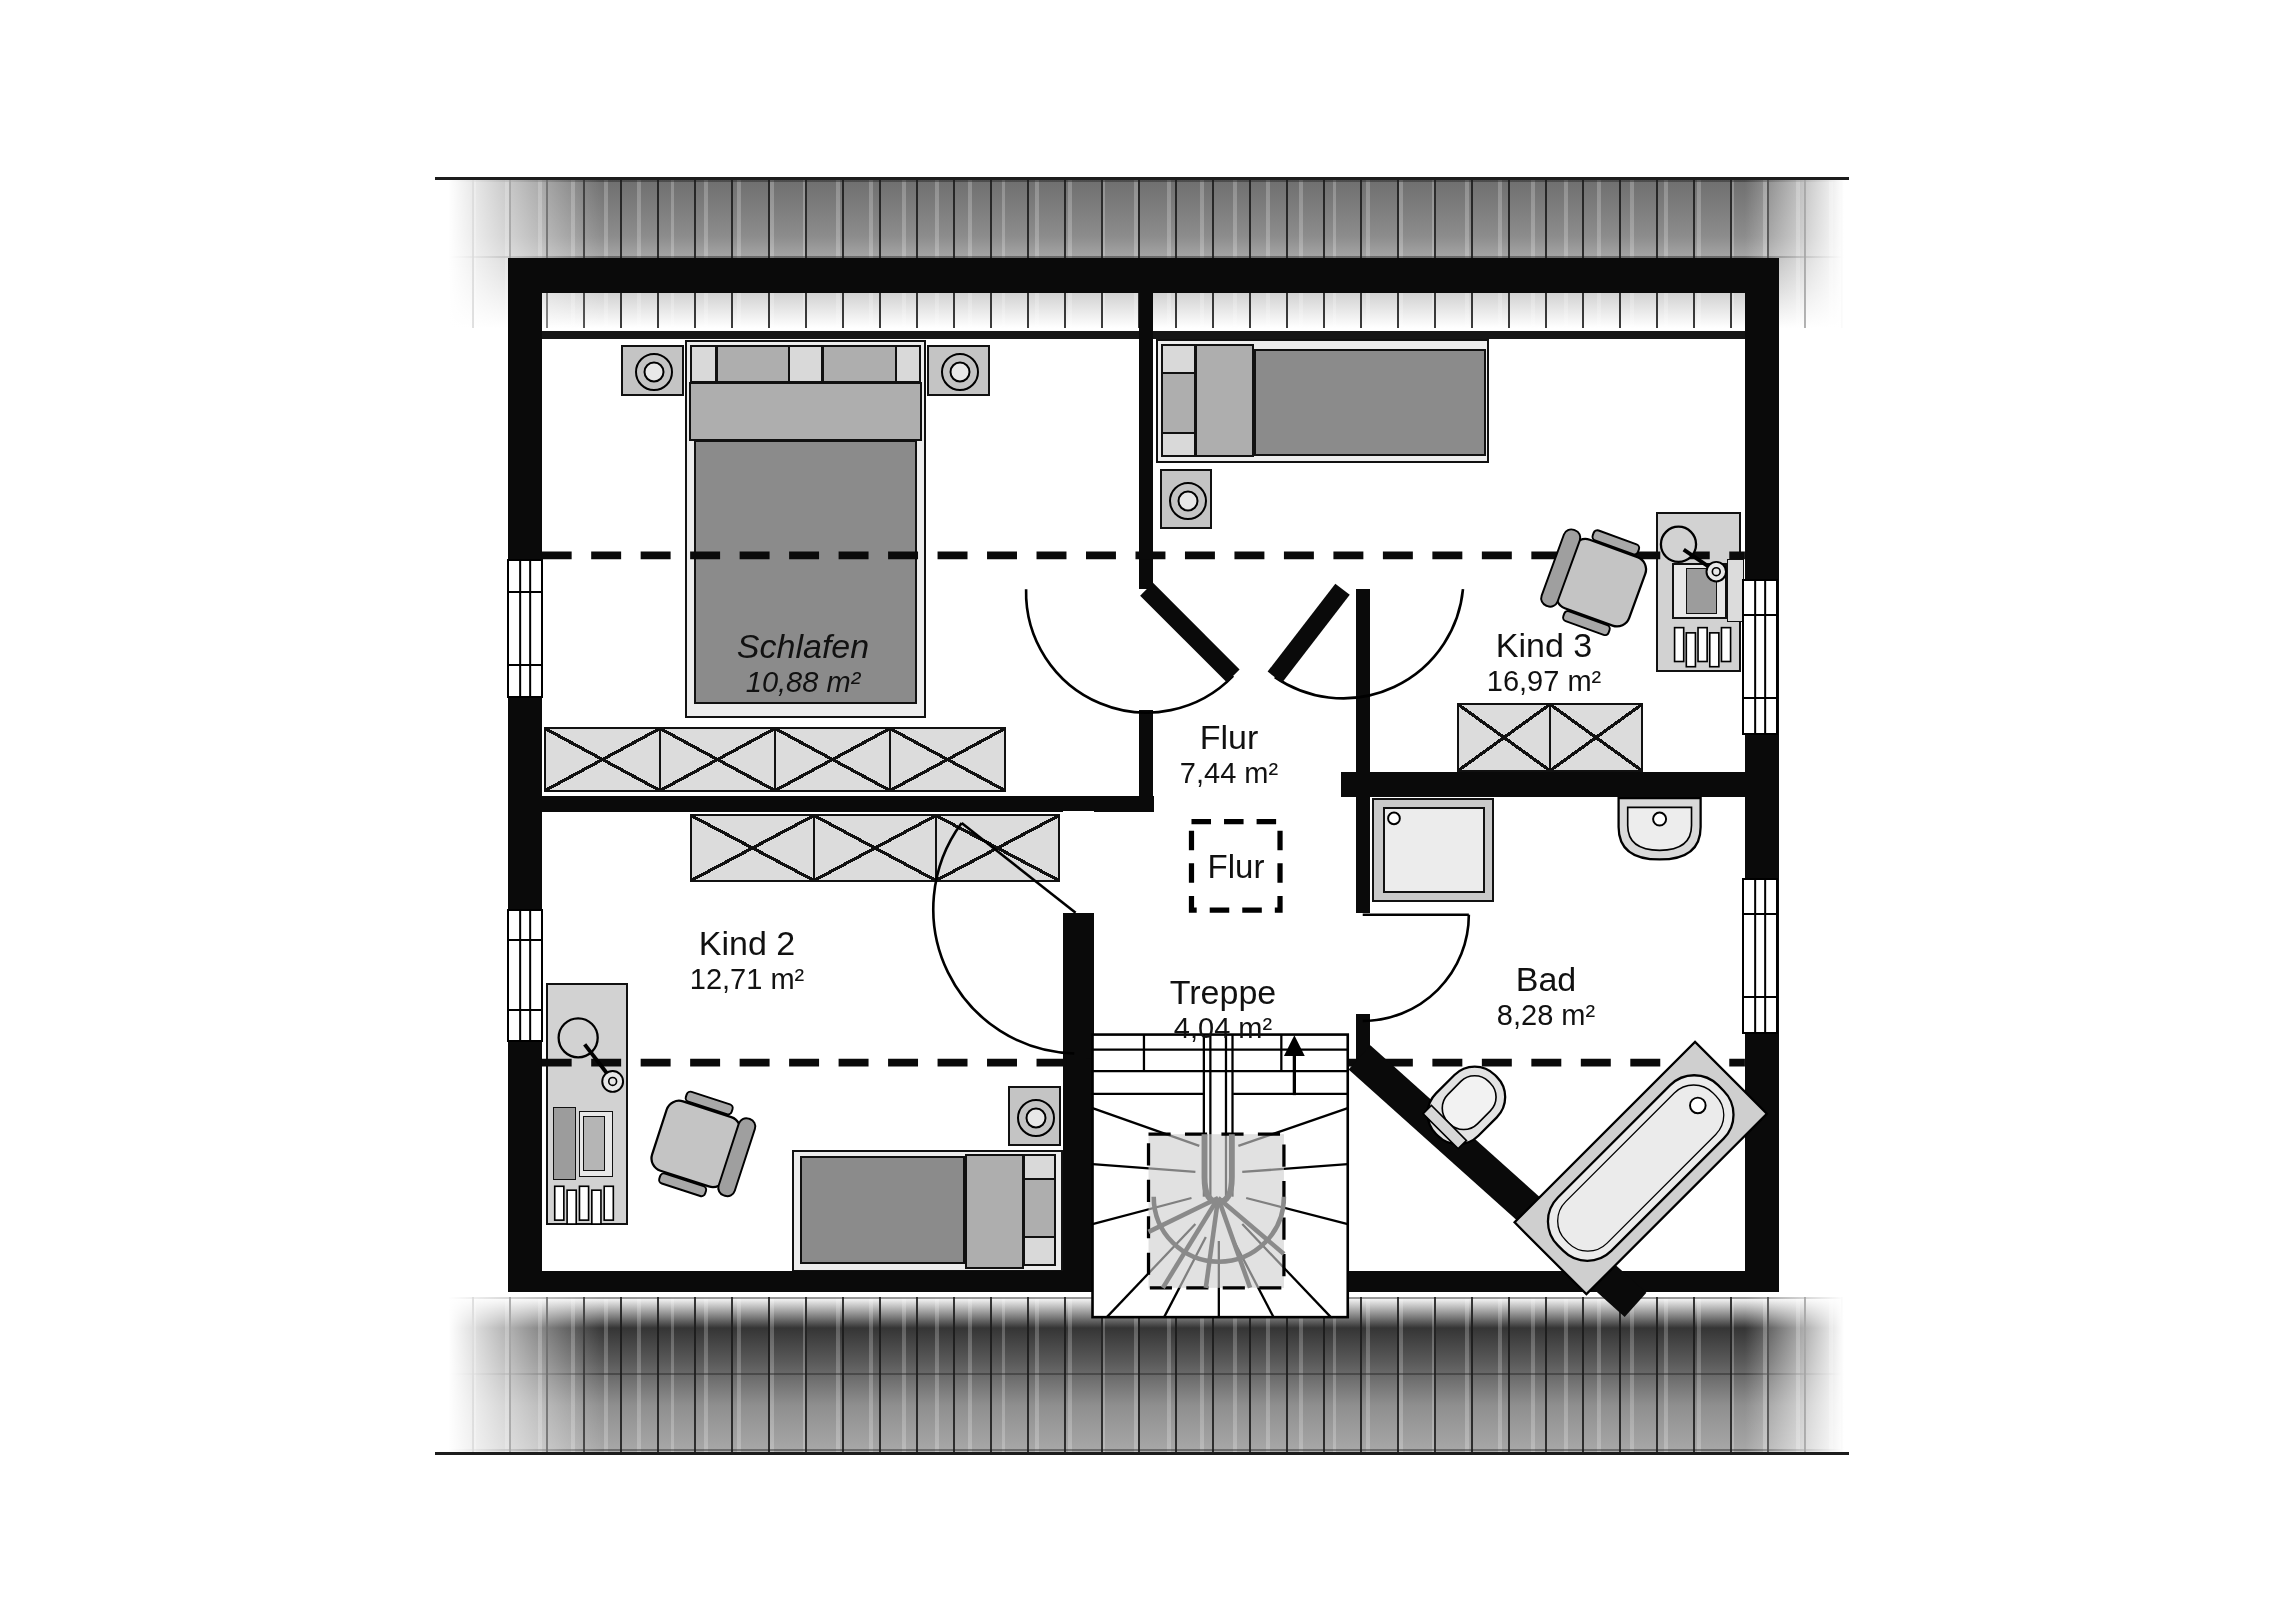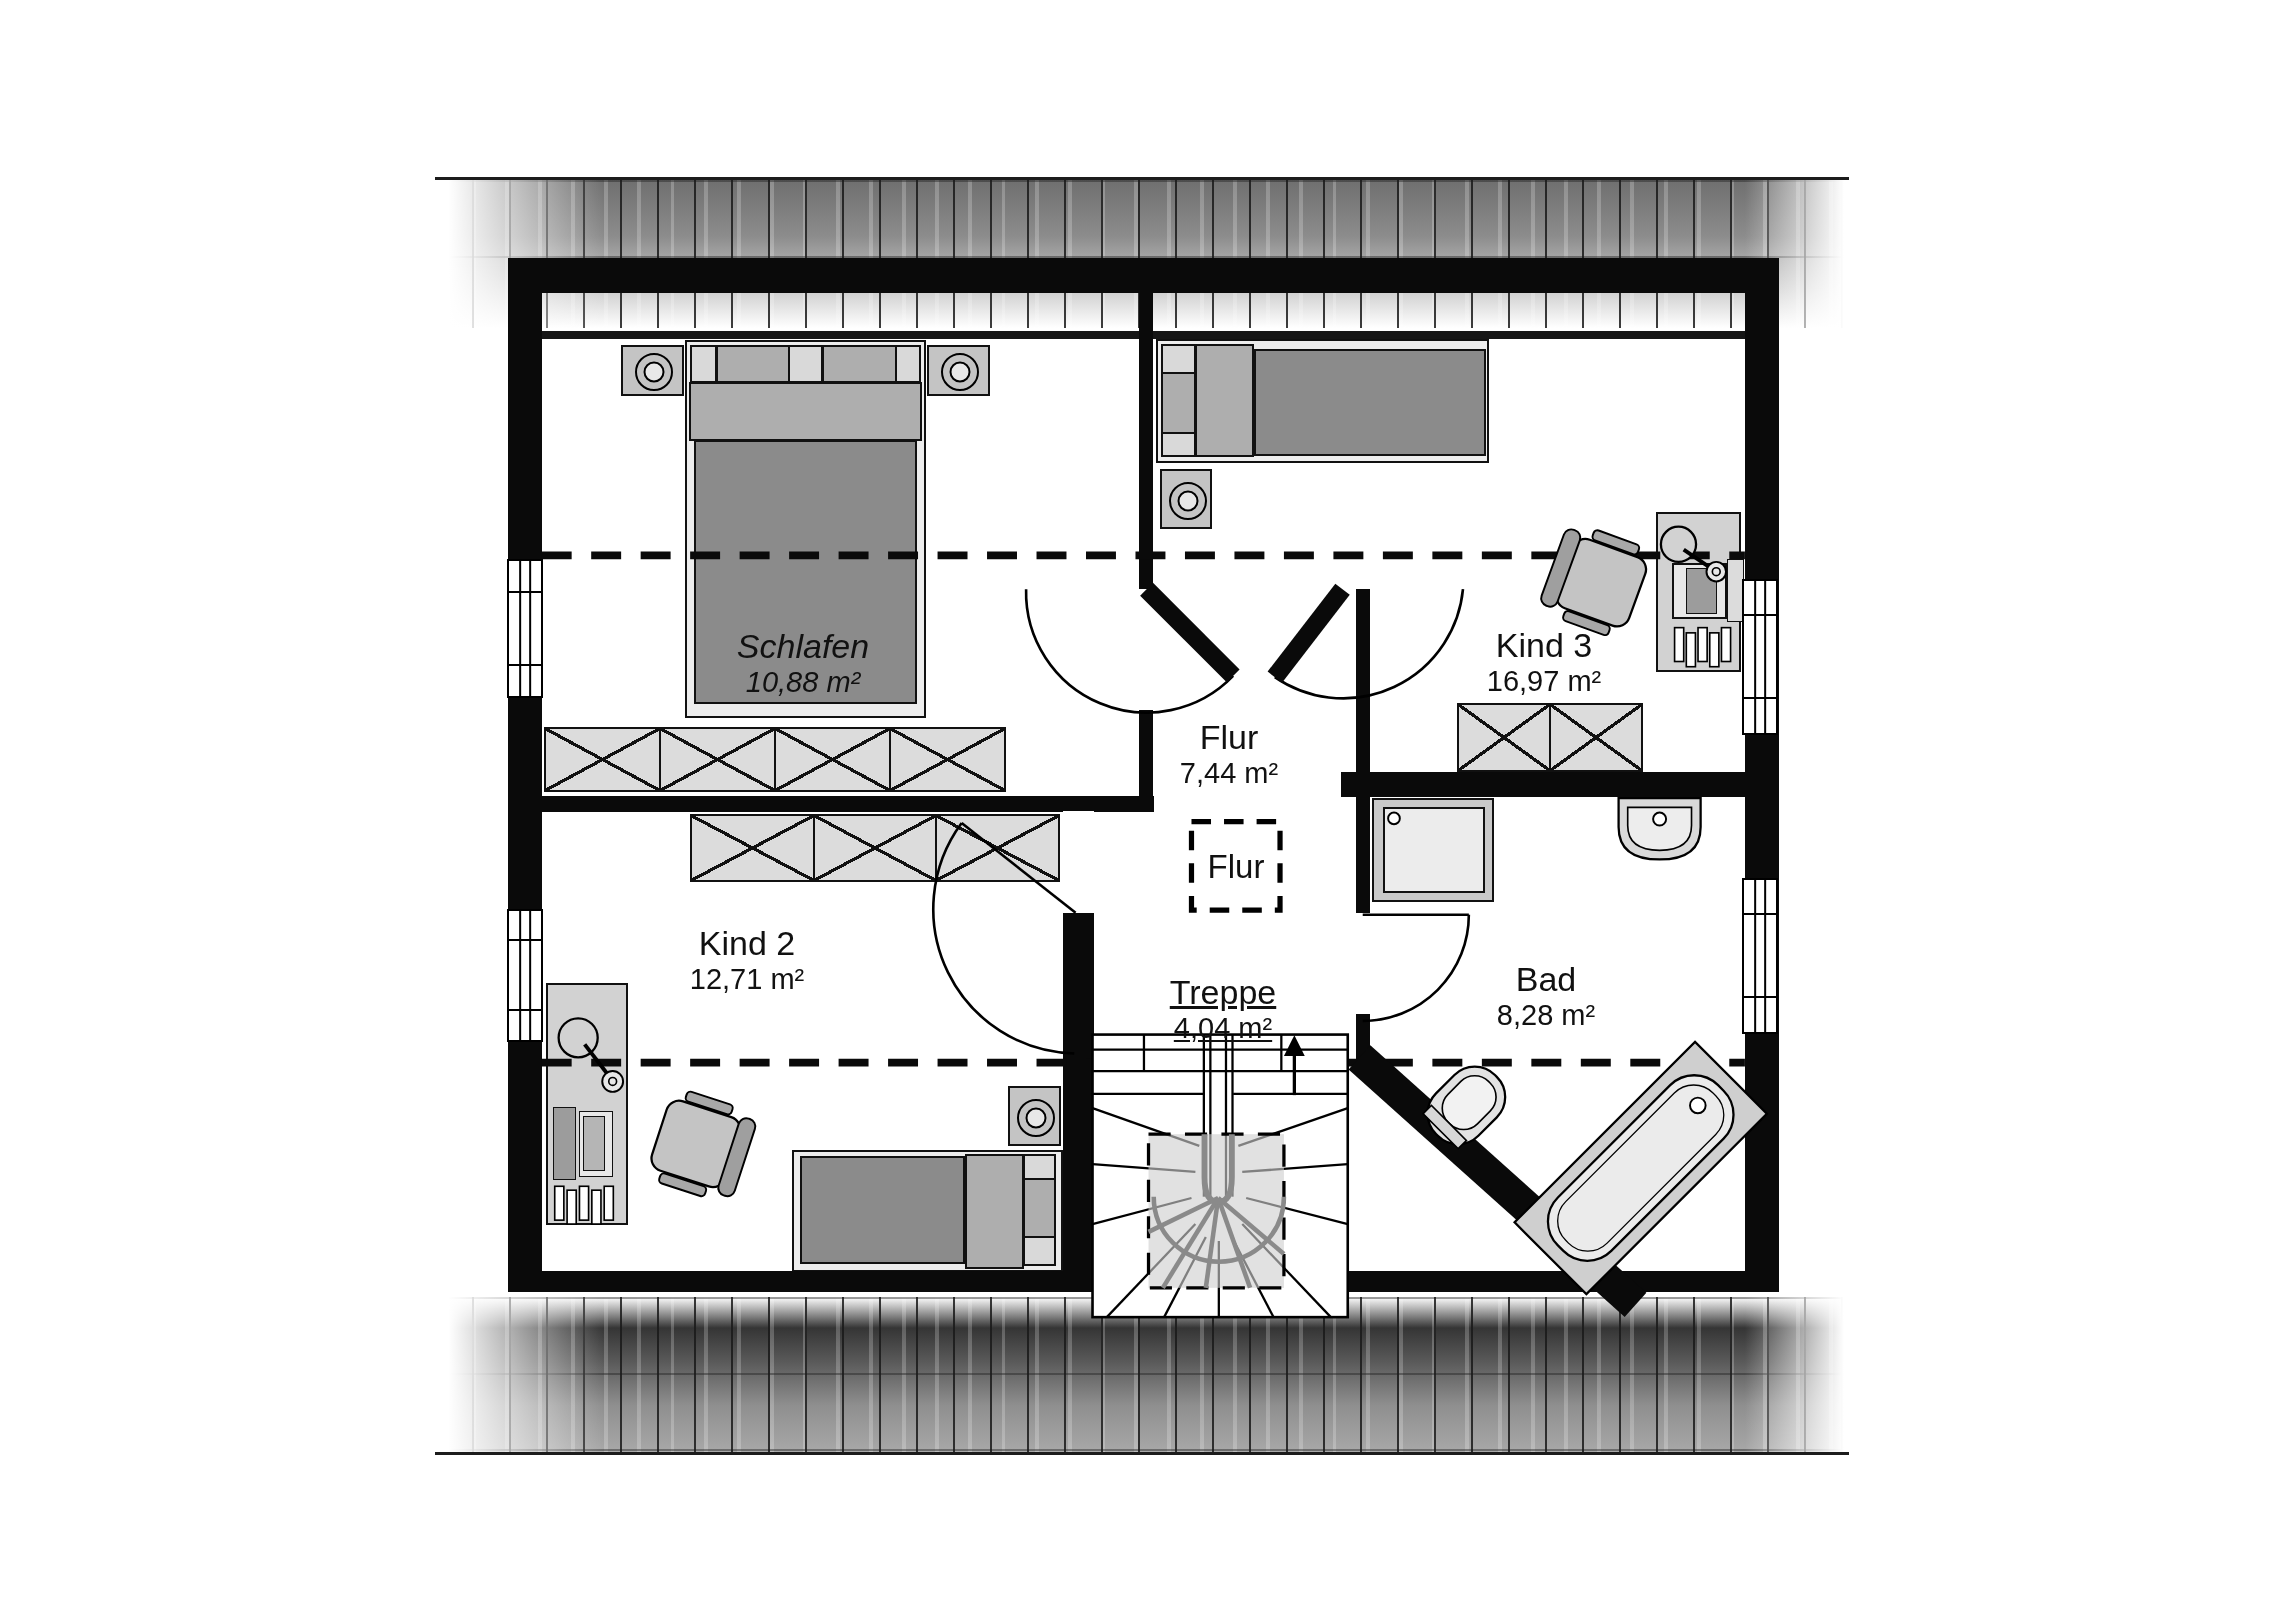--- a/index.html
+++ b/index.html
@@ -325,21 +325,21 @@
     <span class="ar">16,97 m²</span>
   </div>
   <div class="room-label" style="left:747px;top:960px;">
     <span class="nm">Kind 2</span>
     <span class="ar">12,71 m²</span>
   </div>
   <div class="room-label" style="left:1229px;top:754px;">
     <span class="nm">Flur</span>
     <span class="ar">7,44 m²</span>
   </div>
-  <div class="room-label" style="left:1223px;top:1009px;text-decoration:underline;">
+  <div class="room-label" style="left:1223px;top:1009px;">
     <span class="nm">Treppe</span>
     <span class="ar">4,04 m²</span>
   </div>
   <div class="room-label" style="left:1546px;top:996px;">
     <span class="nm">Bad</span>
     <span class="ar">8,28 m²</span>
   </div>
   <div class="hatch-label" style="left:1236px;top:867px;">Flur</div>
 
 </div>

